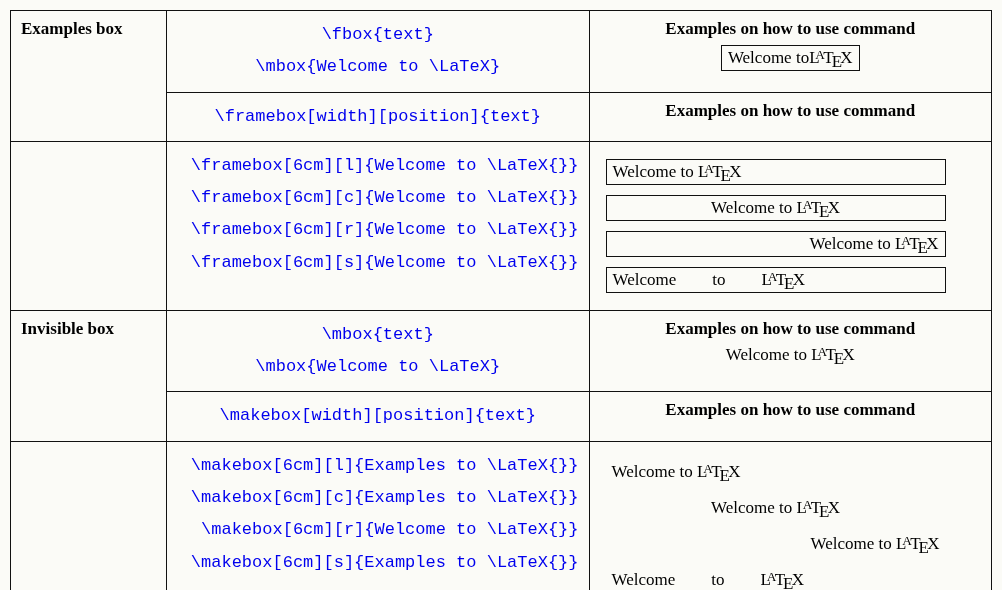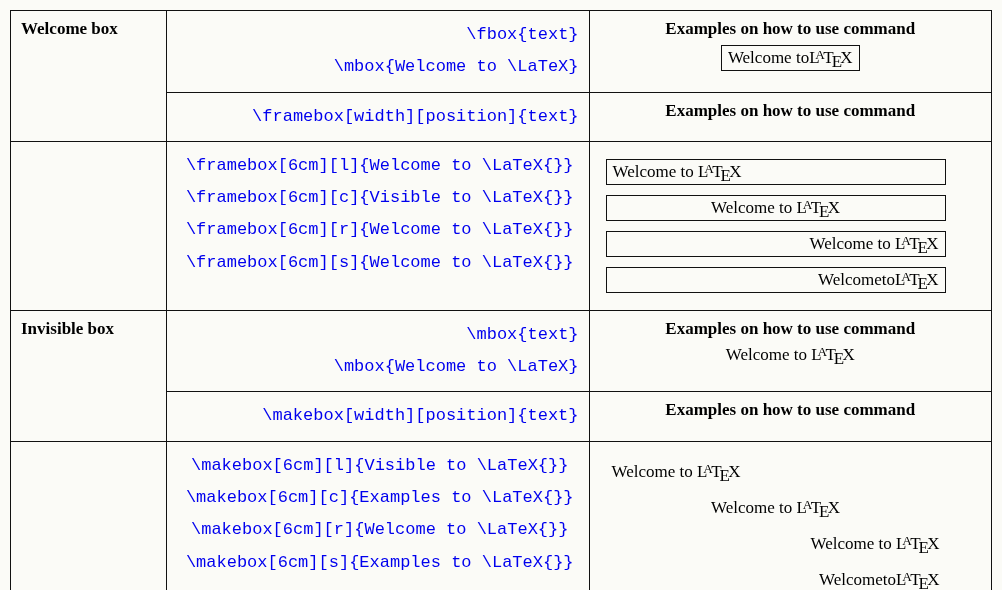--- a/index.html
+++ b/index.html
@@ -23,28 +23,28 @@
   }
   td.label-cell {
     width: 155px;
     font-weight: bold;
     vertical-align: middle;
     text-align: left;
     padding-left: 14px;
   }
   td.code-cell {
     width: 420px;
-    text-align: right;
+    text-align: center;
     font-family: 'Courier New', Courier, monospace;
     color: #0000ee;
     font-size: 17px;
     line-height: 1.9;
   }
   td.code-cell.left-list {
-    text-align: center;
+    text-align: right;
     padding-left: 14px;
   }
   td.example-cell {
     width: 400px;
     text-align: left;
     padding: 8px 12px;
   }
   .example-heading {
     font-weight: bold;
     text-align: center;
@@ -73,21 +73,21 @@
     display: flex;
     align-items: center;
     padding: 0 6px;
   }
   .wbox.border {
     border: 1px solid #111;
   }
   .ta-l { justify-content: flex-start; }
   .ta-c { justify-content: center; }
   .ta-r { justify-content: flex-end; }
-  .ta-s { justify-content: flex-end; }
+  .ta-s { justify-content: flex-start; gap: 36px; }
   .center-holder {
     text-align: center;
   }
   
   .latex {
     display: inline-block;
     font-family: Liberation Serif, serif;
     white-space: nowrap;
   }
   .latex .l1 { }
@@ -108,21 +108,21 @@
   .latex .lx { }
   .code-line { display: block; }
 </style>
 </head>
 <body>
 
 <table class="main">
 
   <tbody>
       <tr>
-    <td class="label-cell" rowspan="2">Welcome box</td>
+    <td class="label-cell" rowspan="2">Examples box</td>
     <td class="code-cell">
       <span class="code-line">\fbox{text}</span>
       <span class="code-line">\mbox{Welcome to \LaTeX}</span>
     </td>
     <td class="example-cell">
       <div class="example-heading">Examples on how to use command</div>
       <div class="center-holder">
         <span class="fbox">
           <span>Welcome to </span>
           <span class="latex"><span class="l1">L</span><span class="la">A</span><span class="lt">T</span><span class="le">E</span><span class="lx">X</span></span>
@@ -135,21 +135,21 @@
     <td class="code-cell">\framebox[width][position]{text}</td>
     <td class="example-cell">
       <div class="example-heading" style="margin-bottom:0">Examples on how to use command</div>
     </td>
   </tr>
 
   <tr>
     <td class="label-cell"></td>
     <td class="code-cell left-list">
       <span class="code-line">\framebox[6cm][l]{Welcome to \LaTeX{}}</span>
-      <span class="code-line">\framebox[6cm][c]{Visible to \LaTeX{}}</span>
+      <span class="code-line">\framebox[6cm][c]{Welcome to \LaTeX{}}</span>
       <span class="code-line">\framebox[6cm][r]{Welcome to \LaTeX{}}</span>
       <span class="code-line">\framebox[6cm][s]{Welcome to \LaTeX{}}</span>
     </td>
     <td class="example-cell">
       <div class="example-row">
             <div class="wboxwrap">
               <div class="wbox border ta-l">
                 <span><span>Welcome to </span><span class="latex"><span class="l1">L</span><span class="la">A</span><span class="lt">T</span><span class="le">E</span><span class="lx">X</span></span></span>
               </div>
             </div>
@@ -200,21 +200,21 @@
   <tr>
     <td class="code-cell">\makebox[width][position]{text}</td>
     <td class="example-cell">
       <div class="example-heading" style="margin-bottom:0">Examples on how to use command</div>
     </td>
   </tr>
 
   <tr>
     <td class="label-cell"></td>
     <td class="code-cell left-list">
-      <span class="code-line">\makebox[6cm][l]{Visible to \LaTeX{}}</span>
+      <span class="code-line">\makebox[6cm][l]{Examples to \LaTeX{}}</span>
       <span class="code-line">\makebox[6cm][c]{Examples to \LaTeX{}}</span>
       <span class="code-line">\makebox[6cm][r]{Welcome to \LaTeX{}}</span>
       <span class="code-line">\makebox[6cm][s]{Examples to \LaTeX{}}</span>
     </td>
     <td class="example-cell">
       <div class="example-row">
             <div class="wboxwrap">
               <div class="wbox ta-l">
                 <span><span>Welcome to </span><span class="latex"><span class="l1">L</span><span class="la">A</span><span class="lt">T</span><span class="le">E</span><span class="lx">X</span></span></span>
               </div>

